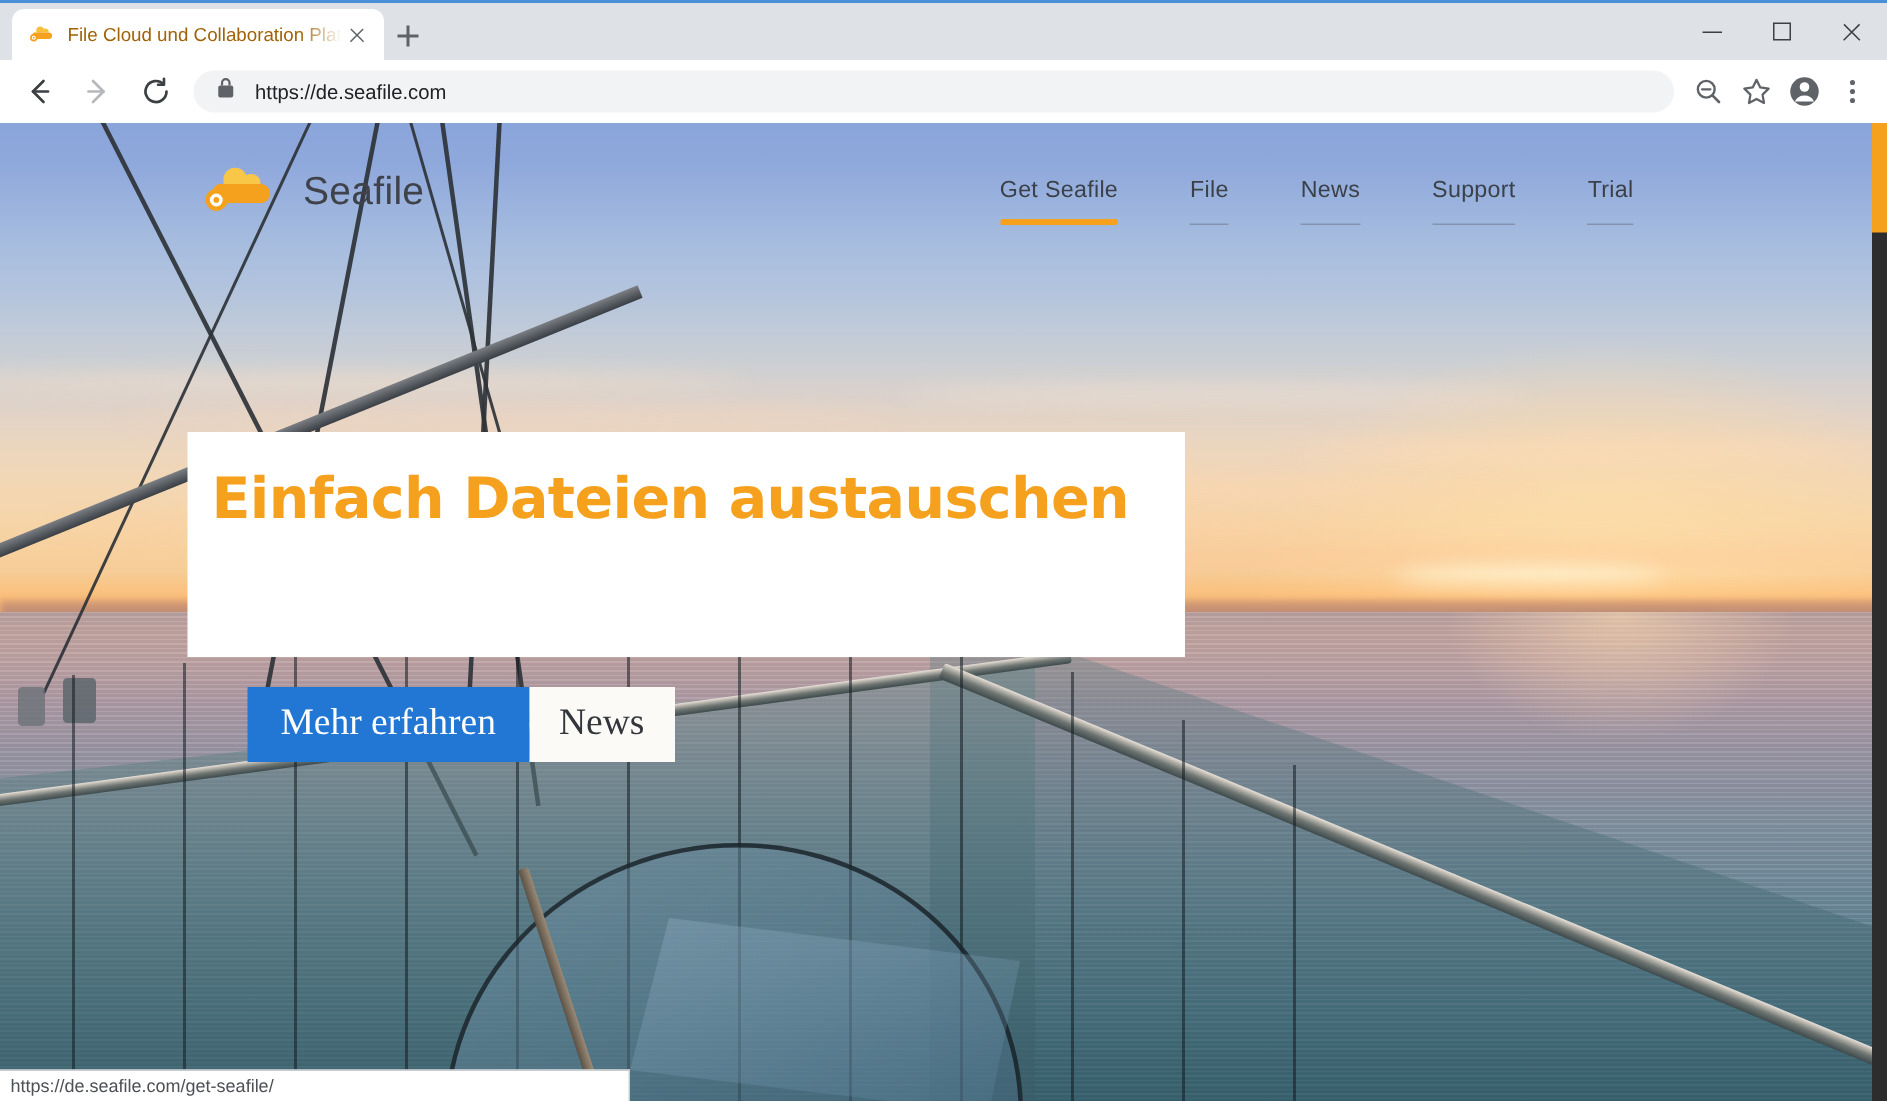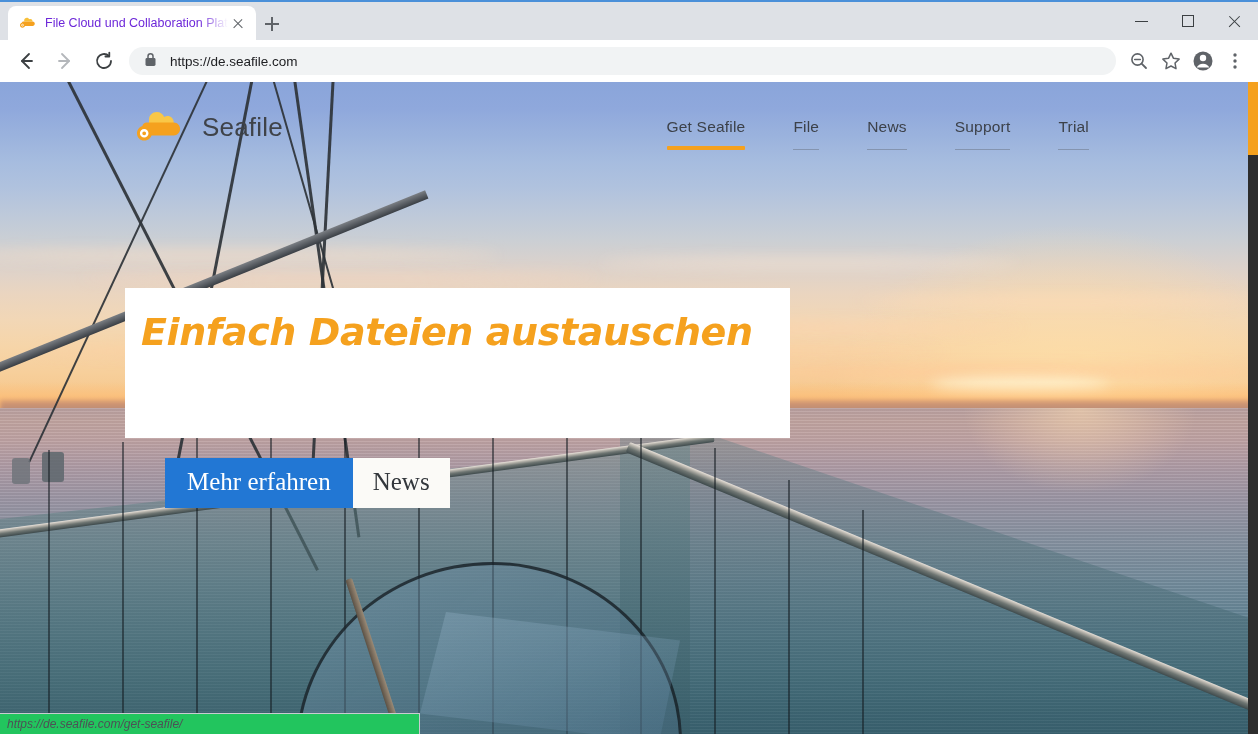--- a/index.html
+++ b/index.html
@@ -38,21 +38,21 @@
     padding: 0 8px 0 12px;
     box-sizing: border-box;
   }
   .tab-favicon {
     width: 16px; height: 16px; flex: 0 0 16px; margin-right: 9px;
     position: relative;
   }
   .tab-title {
     flex: 1 1 auto;
     font-size: 12.5px;
-    color: #6d28d9;
+    color: #a16207;
     white-space: nowrap;
     overflow: hidden;
     -webkit-mask-image: linear-gradient(to right, #000 84%, transparent 100%);
     mask-image: linear-gradient(to right, #000 84%, transparent 100%);
   }
   .tab-close {
     width: 20px; height: 20px; flex: 0 0 20px;
     position: relative;
     border-radius: 50%;
   }
@@ -322,28 +322,27 @@
   }
   .pagescroll-thumb {
     position: absolute; left: 0; top: 0; width: 10px; height: 73px;
     background: #f5a11e;
   }
 
   
   .statusbar {
     position: absolute; left: 0; bottom: 0;
     height: 21px;
-    background: #22c55e;
+    background: #ffffff;
     border-top: 1px solid #c9ccd1;
     border-right: 1px solid #c9ccd1;
     display: flex; align-items: center;
     padding: 0 8px 0 7px;
     box-sizing: border-box;
     min-width: 420px;
-    font-style: italic;
   }
   .statusbar-text {
     font-size: 12px; color: #4d5156; white-space: nowrap;
   }
 </style>
 </head>
 <body>
 
 <div id="app">
 
@@ -531,21 +530,21 @@
       <div class="nav-item">
         <span>Support</span>
         <span class="nav-underline"></span>
       </div>
       <div class="nav-item">
         <span>Trial</span>
         <span class="nav-underline"></span>
       </div>
     </div>
 
-    <div class="hero-card" style="top:206px;font-style:italic;">
+    <div class="hero-card" style="top:206px;">
       <h1 class="hero-title">Einfach Dateien austauschen</h1>
     </div>
 
     <div class="hero-actions" style="top:376px;">
       <div class="btn-primary">Mehr erfahren</div>
       <div class="btn-secondary">News</div>
     </div>
 
     <div class="pagescroll">
       <div class="pagescroll-thumb"></div>

